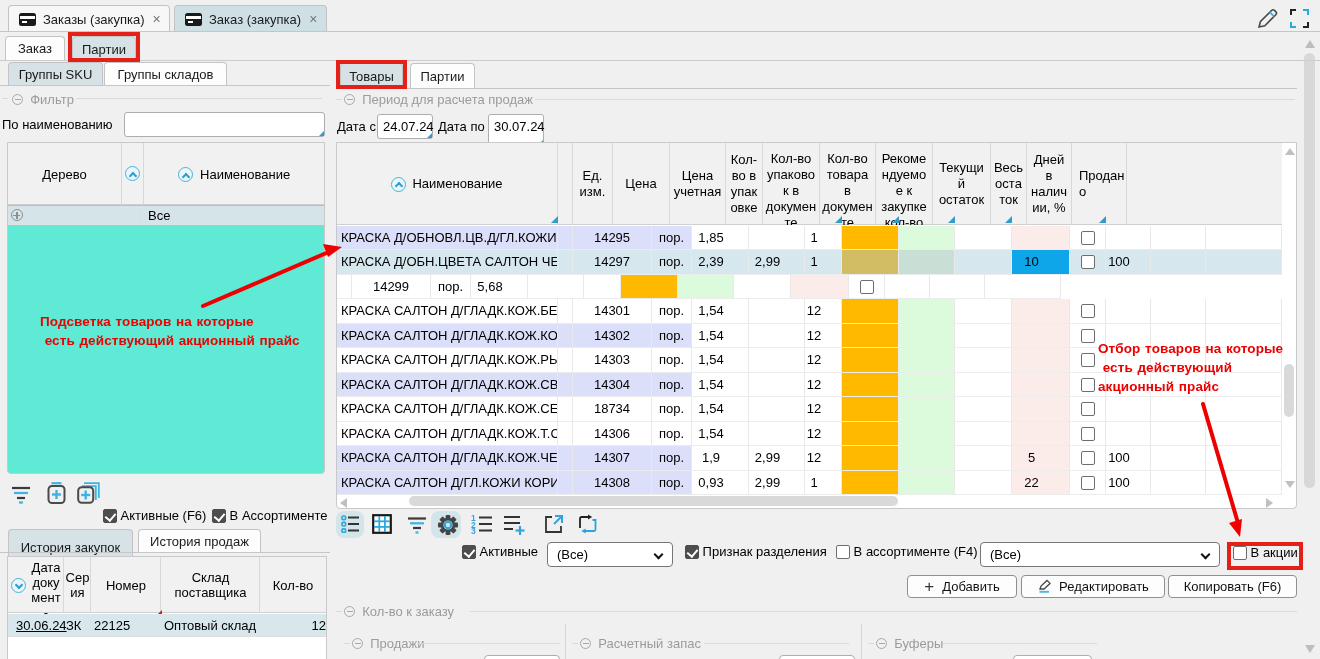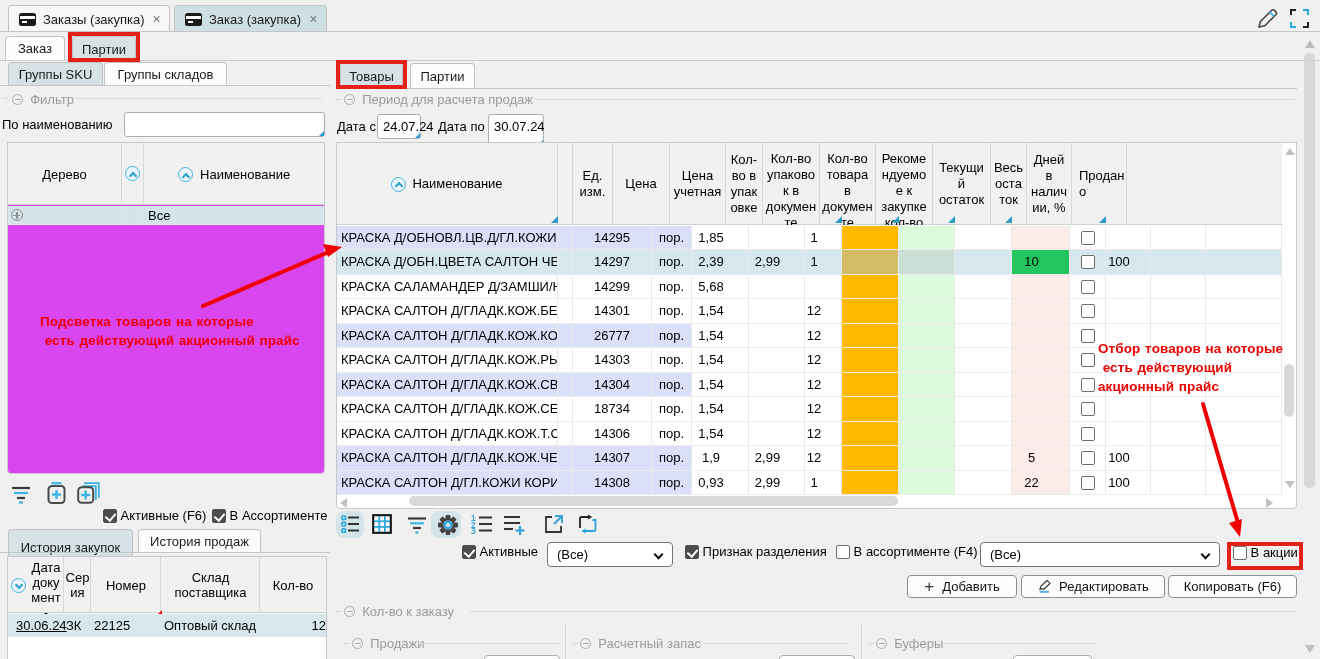--- a/index.html
+++ b/index.html
@@ -36,21 +36,21 @@
 .chev::before { content:""; position:absolute; left:0; top:0; width:5px; height:5px; border:solid #111; border-width:0 2px 2px 0; transform:rotate(45deg); }
 .lbl { position:absolute; font-size:13px; color:#000; white-space:nowrap; }
 .r { position:absolute; left:0; width:945px; height:24.5px; display:flex; }
 .c { border-right:1px solid #e9e9e9; border-bottom:1px solid #ececec; height:24.5px; flex:none; line-height:23px; white-space:nowrap; overflow:hidden; font-size:13px; }
 .tr { text-align:center; padding-right:18px; } .tc { text-align:center; } .tl { padding-left:4px; }
 .w0{width:221px;} .w1{width:15px;} .w2{width:79px;} .w3{width:40px;} .w4{width:57px;} .w5{width:56px;} .w6{width:37px;} .w7{width:57px;} .w8{width:56px;} .w9{width:57px;} .w10{width:58px;} .w11{width:36px;} .w12{width:45px;} .w13{width:55px;} .w14{width:76px;} 
 .hl .nc { background:#dbdff9; }
 .sr .nc { background:#c7dae5; } .sr .c { background:#d6e8ed; }
 .oc { background:#ffba00; } .sr .oc { background:#d2bc64; }
 .gc { background:#dcfbdc; } .sr .gc { background:#c9dfd5; }
-.pc { background:#fcece9; } .sr .pc { background:#22c55e; }
+.pc { background:#fcece9; } .sr .pc { background:#0ea5e9; }
 .xc { background:#fff; } .sr .xc { background:#d6e8ed; }
 
 .h { border-right:1px solid #d8d8d8; height:82px; flex:none; text-align:center; font-size:13px; line-height:16px; overflow:hidden; display:flex; align-items:center; justify-content:center; }
 .h.topal { display:block; padding-top:8px; align-items:flex-start; }
 </style>
 </head>
 <body>
 
 <div class="abs" style="left:0;top:31px;width:1320px;height:1px;background:#c6c6c6;z-index:5;"></div>
 <div class="tab dtab" style="left:8px;top:5px;width:162px;height:27px;background:#f7f7f7;">
@@ -85,21 +85,21 @@
 <div class="tab" style="left:104px;top:62px;width:123px;height:23px;">Группы складов</div>
 
 <div class="fline" style="left:2px;top:98px;width:6px;"></div>
 <div class="fleg" style="left:12px;top:92px;"><span class="minus-ico"></span>&nbsp; Фильтр</div>
 <div class="fline" style="left:76px;top:98px;width:246px;"></div>
 <div class="lbl" style="left:2px;top:117px;">По наименованию</div>
 <div class="inp" style="left:124px;top:112px;width:201px;height:25px;">
     <div class="corner"></div>
   </div>
 
-<div class="abs" style="left:7px;top:142px;width:318px;height:332px;background:#d946ef;border:1px solid #c9c9c9;border-radius:0 0 4px 4px;">
+<div class="abs" style="left:7px;top:142px;width:318px;height:332px;background:#5eead4;border:1px solid #c9c9c9;border-radius:0 0 4px 4px;">
   <div class="abs" style="left:0;top:0;width:316px;height:62px;background:#f1f1f1;border-bottom:1px solid #cfcfcf;"></div>
   <div class="abs" style="left:113px;top:0;width:1px;height:62px;background:#d8d8d8;"></div>
   <div class="abs" style="left:135px;top:0;width:1px;height:62px;background:#d8d8d8;"></div>
   <div class="abs lbl" style="left:0px;top:24px;width:113px;text-align:center;">Дерево</div>
   <div class="abs" style="left:117px;top:23px;"><span class="sorti"></span></div>
   <div class="abs" style="left:136px;top:24px;width:180px;text-align:center;"><span class="sorti" style="vertical-align:-3px;"></span>&nbsp; Наименование</div>
 
   <div class="abs" style="left:0;top:63px;width:316px;height:19px;background:#d4e4e9;border-bottom:1px solid #e2e2e2;"></div>
   <div class="abs" style="left:113px;top:63px;width:1px;height:19px;background:#e2e2e2;"></div>
   <div class="abs" style="left:135px;top:63px;width:1px;height:19px;background:#e2e2e2;"></div>
@@ -160,21 +160,21 @@
 
 <div class="abs" style="left:336px;top:88px;width:961px;height:1px;background:#c6c6c6;z-index:5;"></div>
 <div class="tab sel" style="left:340px;top:63px;width:63px;height:25px;">Товары</div>
 <div class="tab" style="left:410px;top:63px;width:65px;height:25px;">Партии</div>
 <div class="redbox" style="left:336px;top:60px;width:71px;height:29px;"></div>
 
 <div class="fline" style="left:336px;top:99px;width:6px;"></div>
 <div class="fleg" style="left:344px;top:92px;"><span class="minus-ico"></span>&nbsp; Период для расчета продаж</div>
 <div class="fline" style="left:535px;top:99px;width:760px;"></div>
 <div class="lbl" style="left:337px;top:119px;">Дата с</div>
-<div class="inp" style="left:377px;top:114px;width:44px;height:25px;">
+<div class="inp" style="left:377px;top:114px;width:56px;height:25px;">
     <div class="lbl" style="left:5px;top:4px;">24.07.24</div>
     <div class="corner"></div>
   </div>
 <div class="lbl" style="left:438px;top:119px;">Дата по</div>
 <div class="inp" style="left:488px;top:114px;width:56px;height:32px;padding-left:32px;">
     <div class="lbl" style="left:5px;top:4px;">30.07.24</div>
     <div class="corner"></div>
   </div>
 
 <div id="maintable" class="abs" style="left:336px;top:142px;width:961px;height:367px;background:#fff;border:1px solid #c9c9c9;border-radius:0 0 4px 4px;overflow:hidden;">
@@ -231,21 +231,20 @@
       <div class="c w9"></div>
       <div class="c w10 tr pc">10</div>
       <div class="c w11 xc" style="position:relative;">
         <span class="cb off" style="position:absolute;left:11px;top:5px;"></span>
       </div>
       <div class="c w12 tr">100</div>
       <div class="c w13"></div>
       <div class="c w14"></div>
     </div>
 <div class="r" style="top:131.5px;">
-      <div class="c w0 tl nc">КРАСКА САЛАМАНДЕР Д/ЗАМШИ/Н</div>
       <div class="c w1 nc"></div>
       <div class="c w2 tc nc">14299</div>
       <div class="c w3 tc nc">пор.</div>
       <div class="c w4 tr">5,68</div>
       <div class="c w5 tr"></div>
       <div class="c w6 tr"></div>
       <div class="c w7 oc"></div>
       <div class="c w8 gc"></div>
       <div class="c w9"></div>
       <div class="c w10 tr pc"></div>
@@ -271,21 +270,21 @@
       <div class="c w11 xc" style="position:relative;">
         <span class="cb off" style="position:absolute;left:11px;top:5px;"></span>
       </div>
       <div class="c w12 tr"></div>
       <div class="c w13"></div>
       <div class="c w14"></div>
     </div>
 <div class="r hl" style="top:180.5px;">
       <div class="c w0 tl nc">КРАСКА САЛТОН Д/ГЛАДК.КОЖ.КОР</div>
       <div class="c w1 nc"></div>
-      <div class="c w2 tc nc">26777</div>
+      <div class="c w2 tc nc">14302</div>
       <div class="c w3 tc nc">пор.</div>
       <div class="c w4 tr">1,54</div>
       <div class="c w5 tr"></div>
       <div class="c w6 tr">12</div>
       <div class="c w7 oc"></div>
       <div class="c w8 gc"></div>
       <div class="c w9"></div>
       <div class="c w10 tr pc"></div>
       <div class="c w11 xc" style="position:relative;">
         <span class="cb off" style="position:absolute;left:11px;top:5px;"></span>

